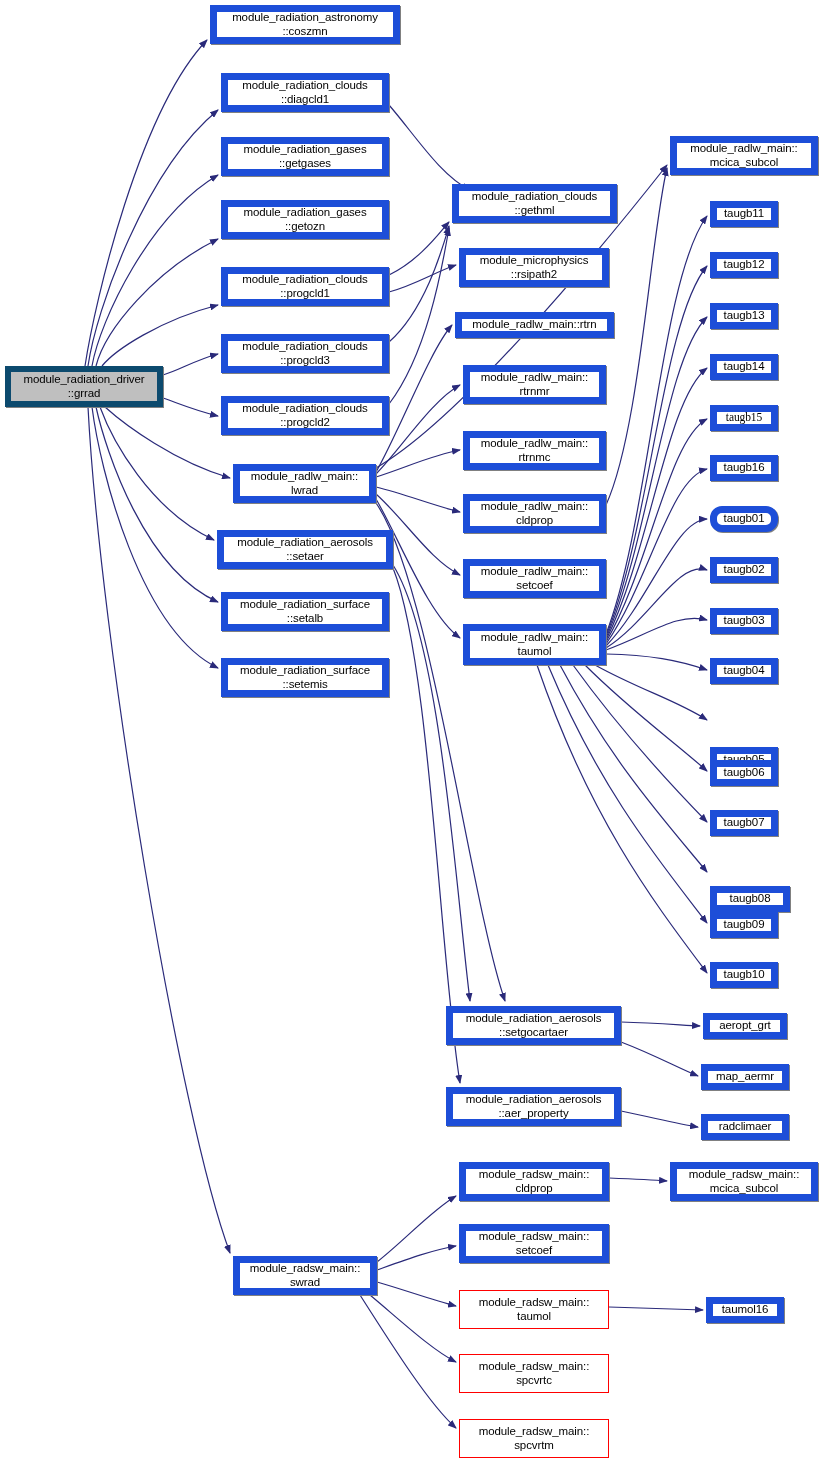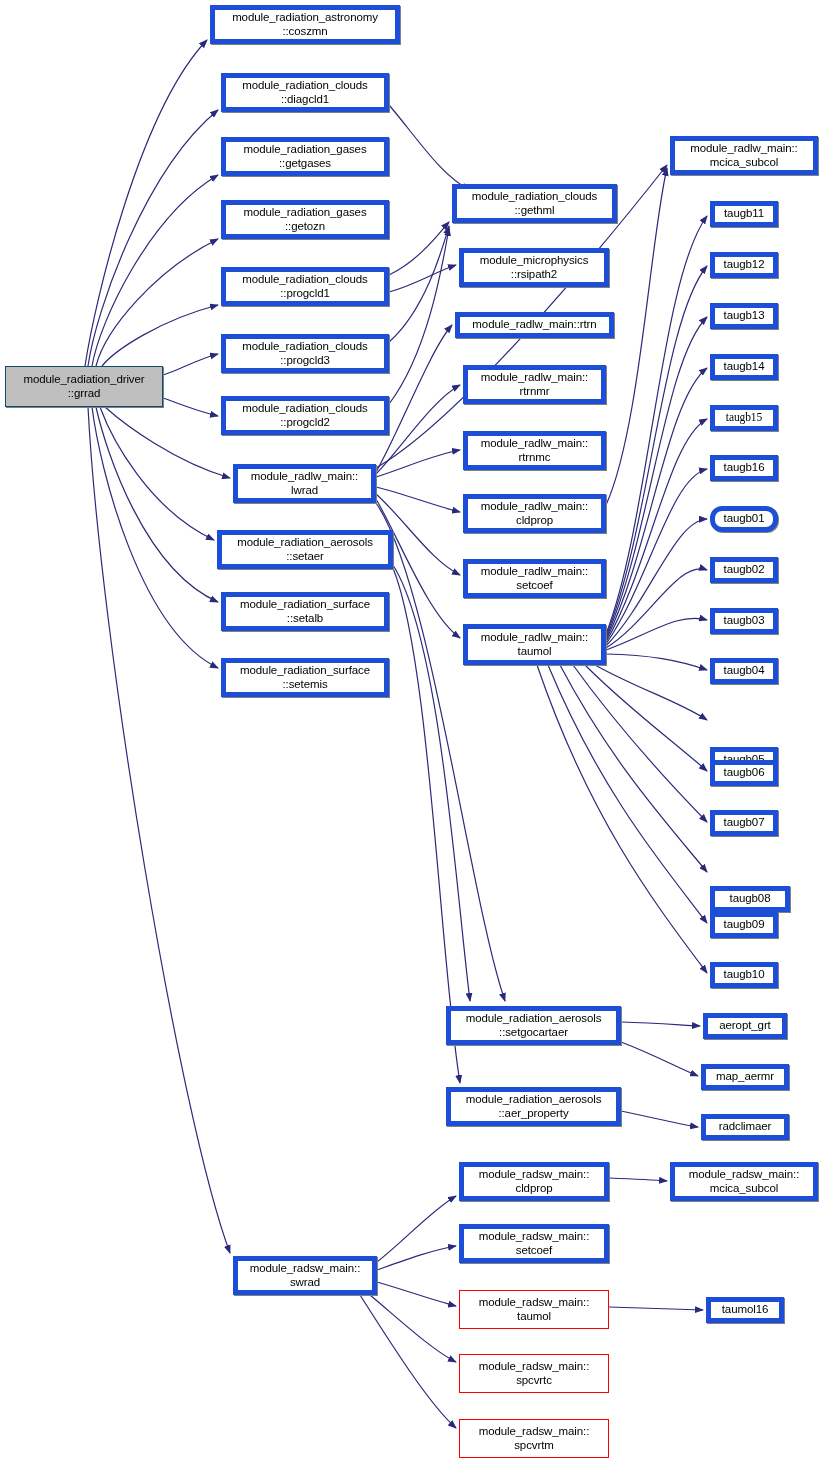--- a/index.html
+++ b/index.html
@@ -32,31 +32,31 @@
     height: 1465px;
   }
   .node {
     position: absolute;
     box-sizing: border-box;
     display: flex;
     align-items: center;
     justify-content: center;
     text-align: center;
     background: #ffffff;
-    border: 5px solid #1d4ed8;
+    border: 7px solid #1d4ed8;
     box-shadow: 1px 1px 0 0 #808080;
     font-size: 11.5px;
     line-height: 13.5px;
     color: #000000;
     white-space: pre-line;
     letter-spacing: -0.1px;
   }
   .node.highlight {
     background: #bfbfbf;
-    border: 1px solid #0c4a6e;
+    border: 6px solid #0c4a6e;
   }
   .node.redborder {
     border: 1px solid #ff0000;
     box-shadow: none;
   }
   .node-label {
     display: block;
     width: 100%;
     white-space: pre-line;
     padding: 0 2px;

